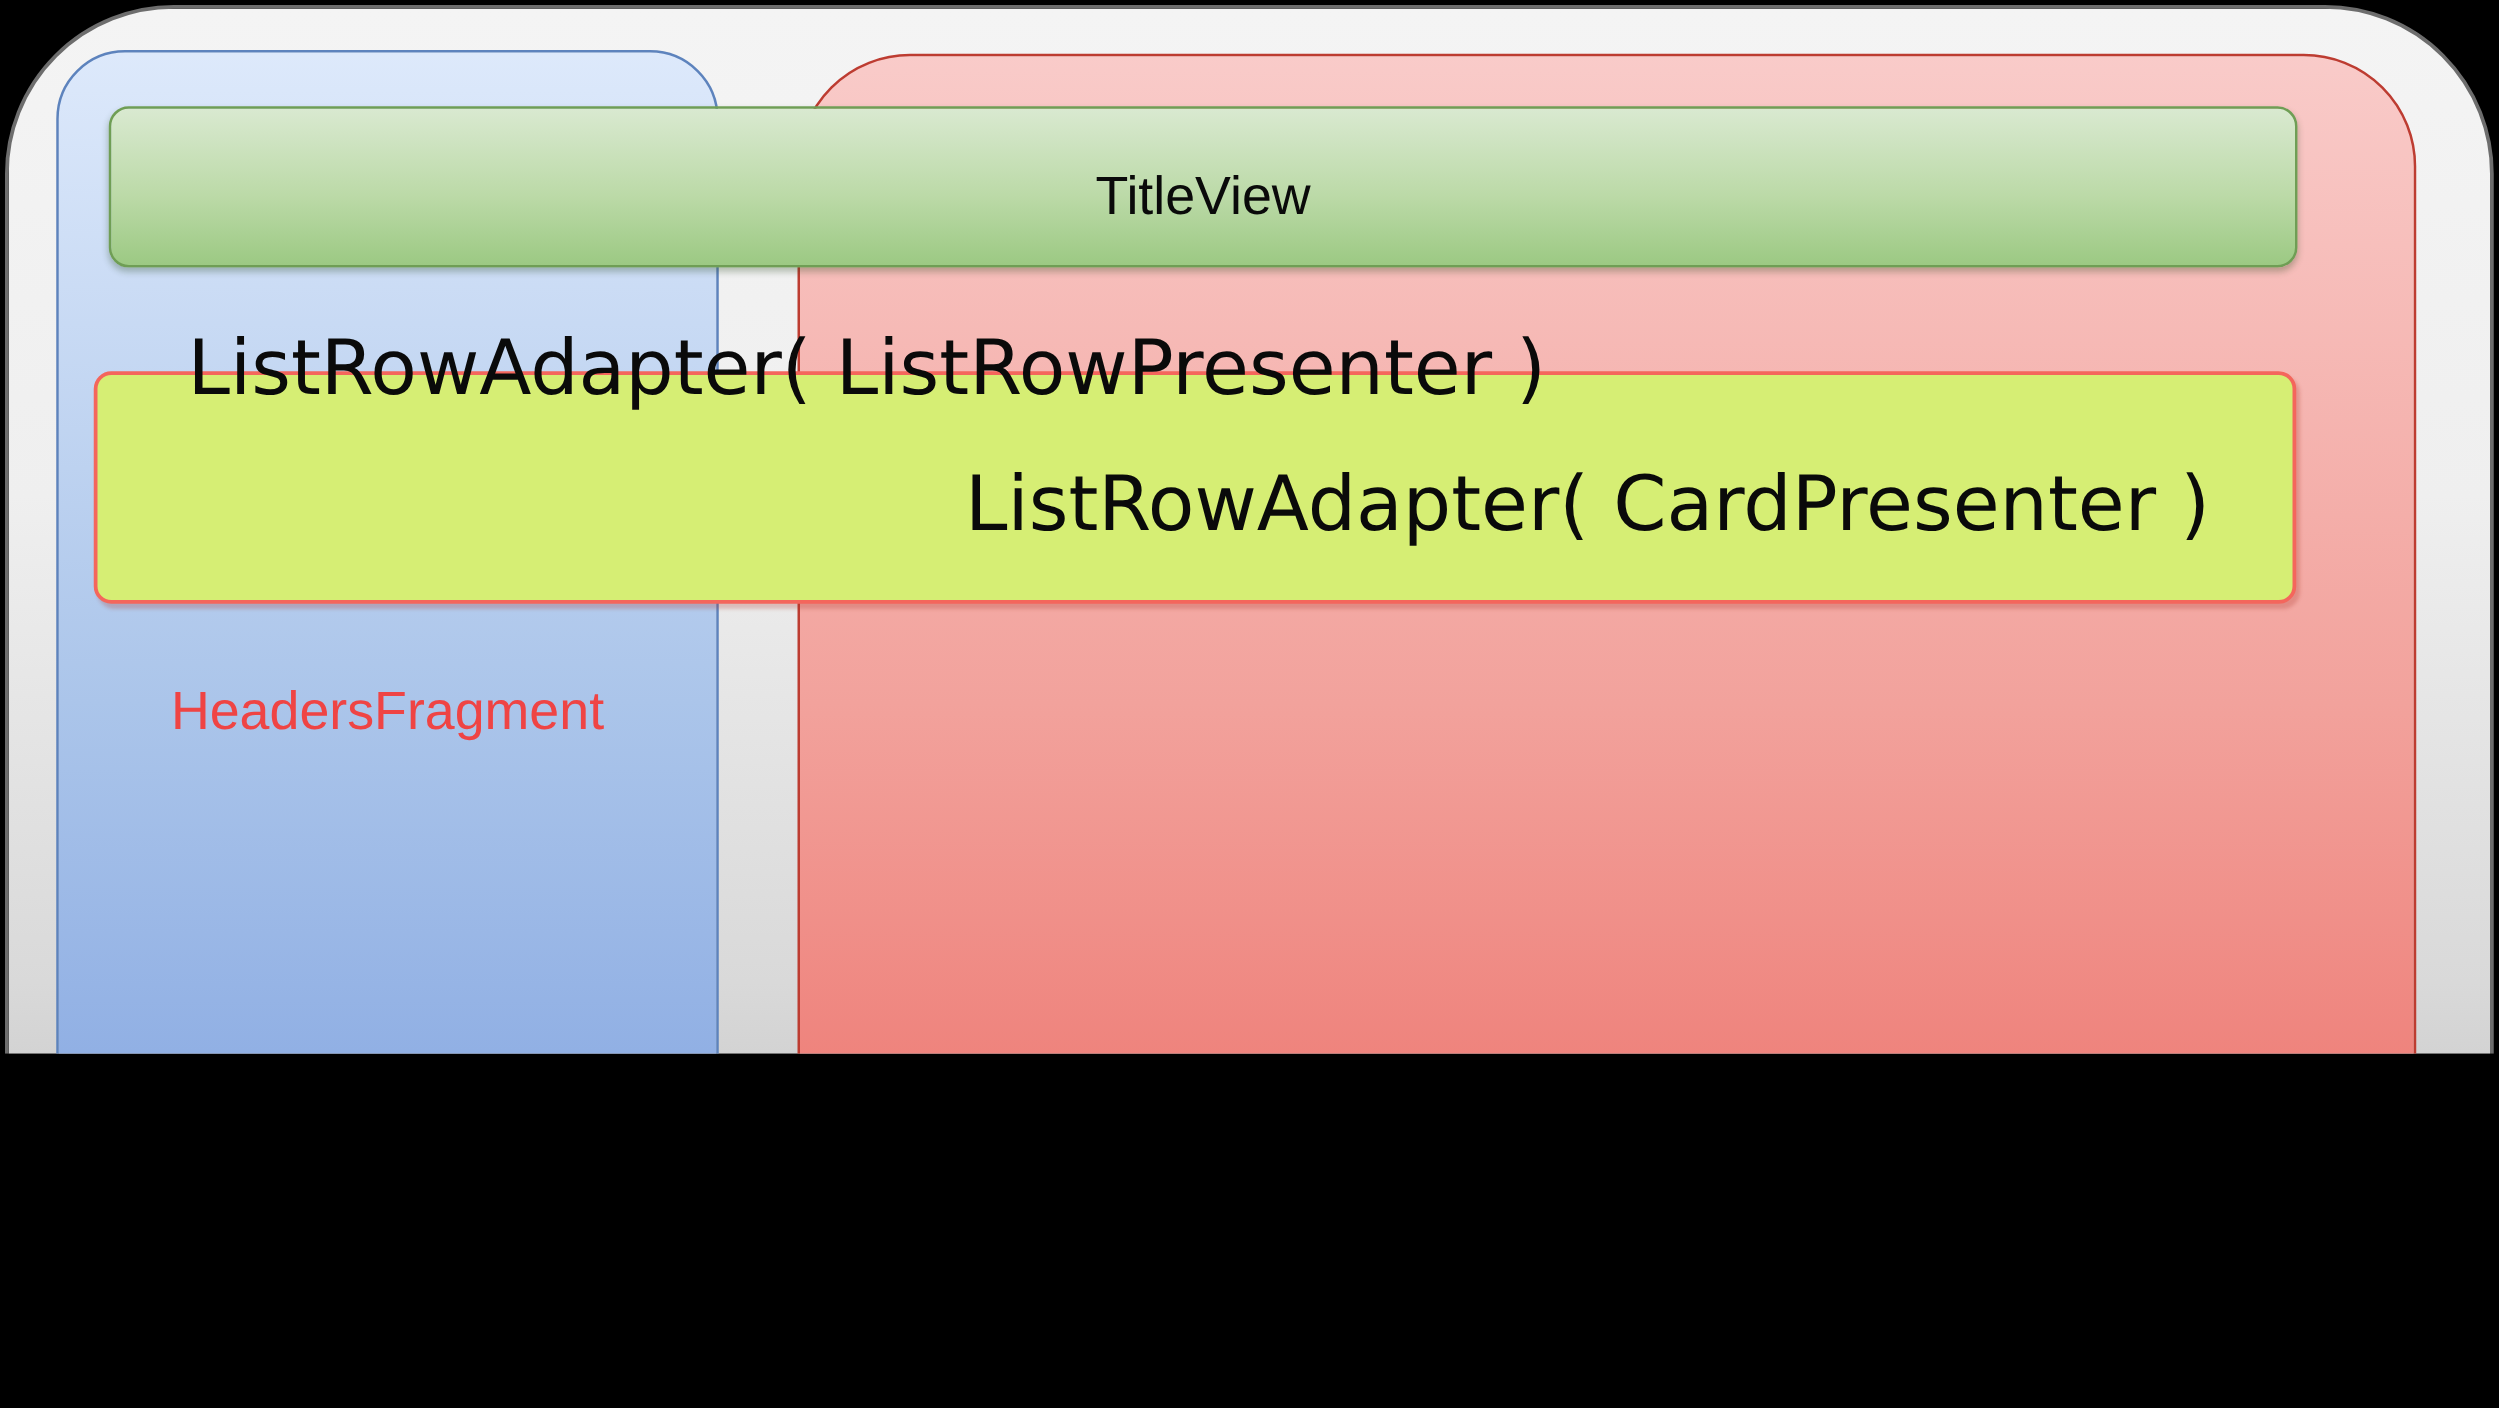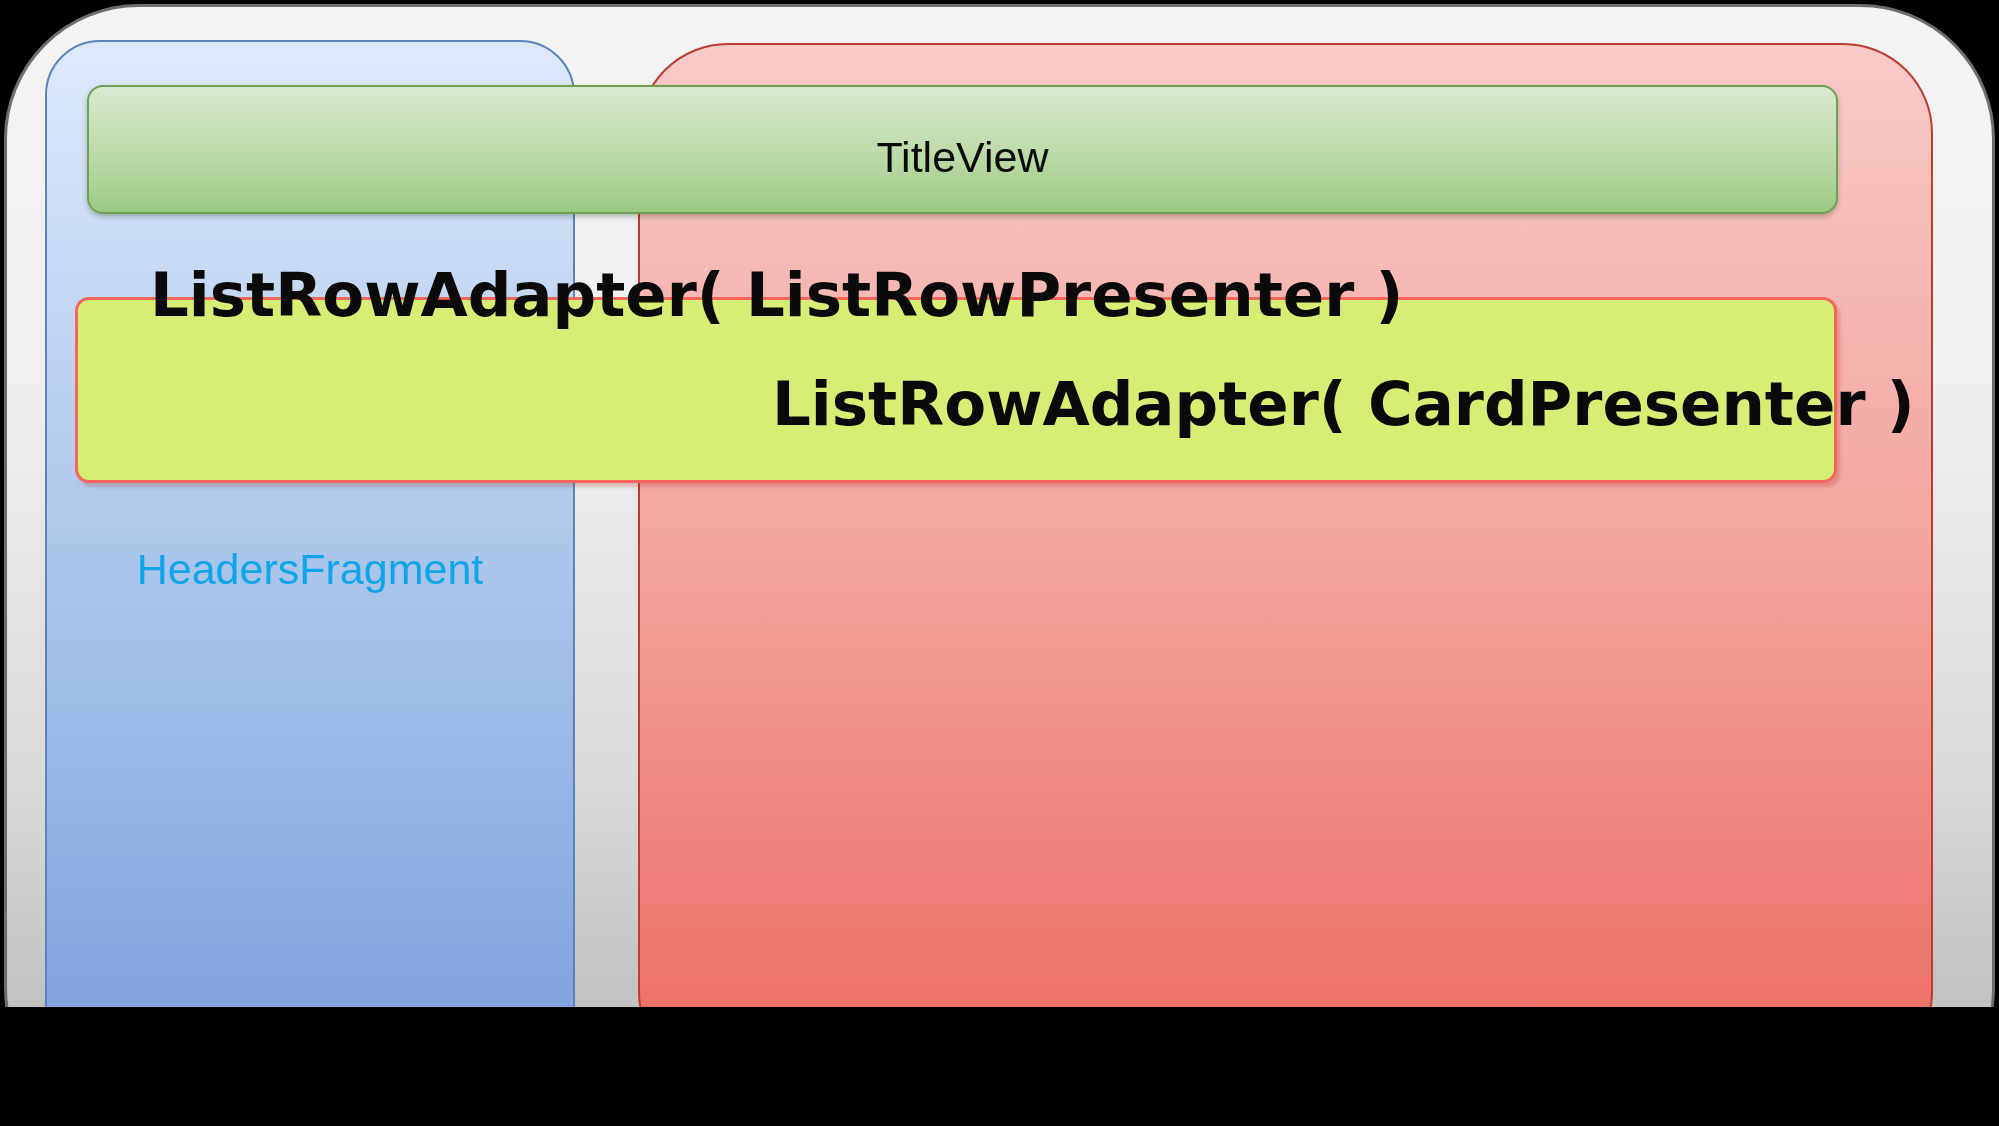--- a/index.html
+++ b/index.html
@@ -3,21 +3,21 @@
 <meta charset="utf-8">
 <style>
   html, body {
     margin: 0;
     padding: 0;
     background: #000;
   }
   #stage {
     position: relative;
     width: 1999px;
-    height: 1007px;
+    height: 843px;
     background: #000;
     overflow: hidden;
     font-family: "Liberation Sans", sans-serif;
     color: #000;
   }
   
   .frame {
     position: absolute;
     left: 4px; top: 4px;
     width: 1985px; height: 1113px;
@@ -77,33 +77,32 @@
     box-sizing: border-box;
     box-shadow: 3px 4px 3px rgba(170, 50, 40, 0.25);
   }
   .big-text {
     position: absolute;
     font-family: "DejaVu Sans", sans-serif;
     font-size: 61px;
     line-height: 1.2;
     white-space: nowrap;
     color: #0a0a0a;
-    font-weight: bold;
   }
   .line-presenter { left: 150px; top: 258px; }
   .header-cell   { left: 188px; top: 368px; }
   .card-presenter{ left: 772px; top: 367px; }
 
   .frag-label {
     position: absolute;
     top: 544px;
     font-size: 43px;
     line-height: 1.2;
     text-align: center;
-    color: #0ea5e9;
+    color: #ef4444;
   }
   .headers-label { left: 45px;  width: 530px; }
   .rows-label    { left: 638px; width: 1295px; }
 </style>
 </head>
 <body>
 
 <div id="stage">
 
   <div class="frame"></div>

